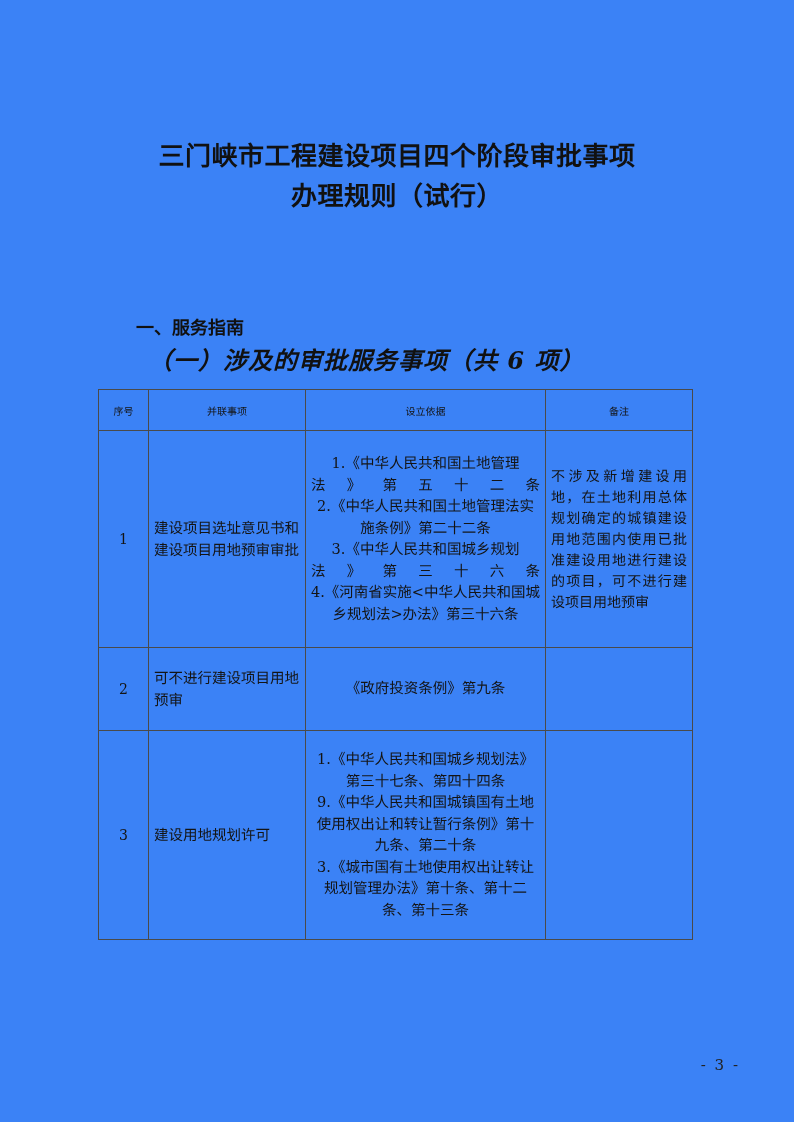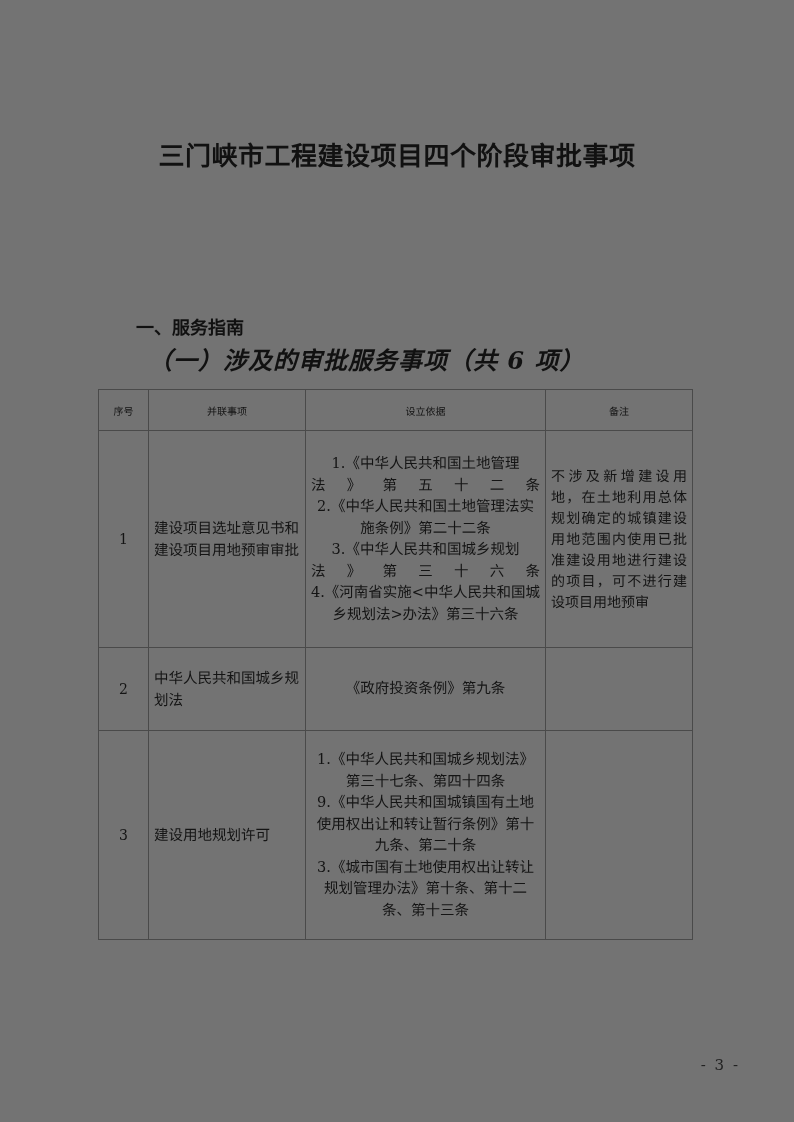--- a/index.html
+++ b/index.html
@@ -12,21 +12,21 @@
     height: 1122px;
     position: relative;
     font-family: "DejaVu Sans", "Liberation Sans", sans-serif;
     color: #1a1a1a;
     overflow: hidden;
   }
 
   .page {
     position: absolute;
     inset: 0;
-    background: #737373;
+    background: #3b82f6;
   }
 
   
   .doc-title {
     position: absolute;
     left: 97px;
     top: 136px;
     width: 600px;
     text-align: center;
     font-family: "DejaVu Serif", "Liberation Serif", serif;
@@ -161,20 +161,21 @@
     color: #222;
   }
 </style>
 </head>
 <body>
 
 <div class="page">
 
   <div class="doc-title">
     <span>三门峡市工程建设项目四个阶段审批事项</span>
+    <span class="line2">办理规则（试行）</span>
   </div>
 
   <div class="h-sub">一、服务指南</div>
   <div class="h-sub2">（一）涉及的审批服务事项（共 6 项）</div>
 
   <div class="tbl-wrap">
     <table class="grid">
       <colgroup>
         <col class="c-no">
           <col class="c-item">
@@ -201,21 +202,21 @@
               <span class="basis-line">3.《中华人民共和国城乡规划</span>
               <span class="basis-line justify">法 》 第 三 十 六 条</span>
               <span class="basis-line">4.《河南省实施&lt;中华人民共和国城乡规划法&gt;办法》第三十六条</span>
             </span>
           </td>
           <td class="cell-note">不涉及新增建设用地，在土地利用总体规划确定的城镇建设用地范围内使用已批准建设用地进行建设的项目，可不进行建设项目用地预审</td>
         </tr>
 
         <tr class="row-2">
           <td class="cell-no">2</td>
-          <td class="cell-item">中华人民共和国城乡规划法</td>
+          <td class="cell-item">可不进行建设项目用地预审</td>
           <td class="cell-basis">
             <span class="basis-list">
               <span class="basis-line">《政府投资条例》第九条</span>
             </span>
           </td>
           <td class="cell-note"></td>
         </tr>
 
         <tr class="row-3">
           <td class="cell-no">3</td>

